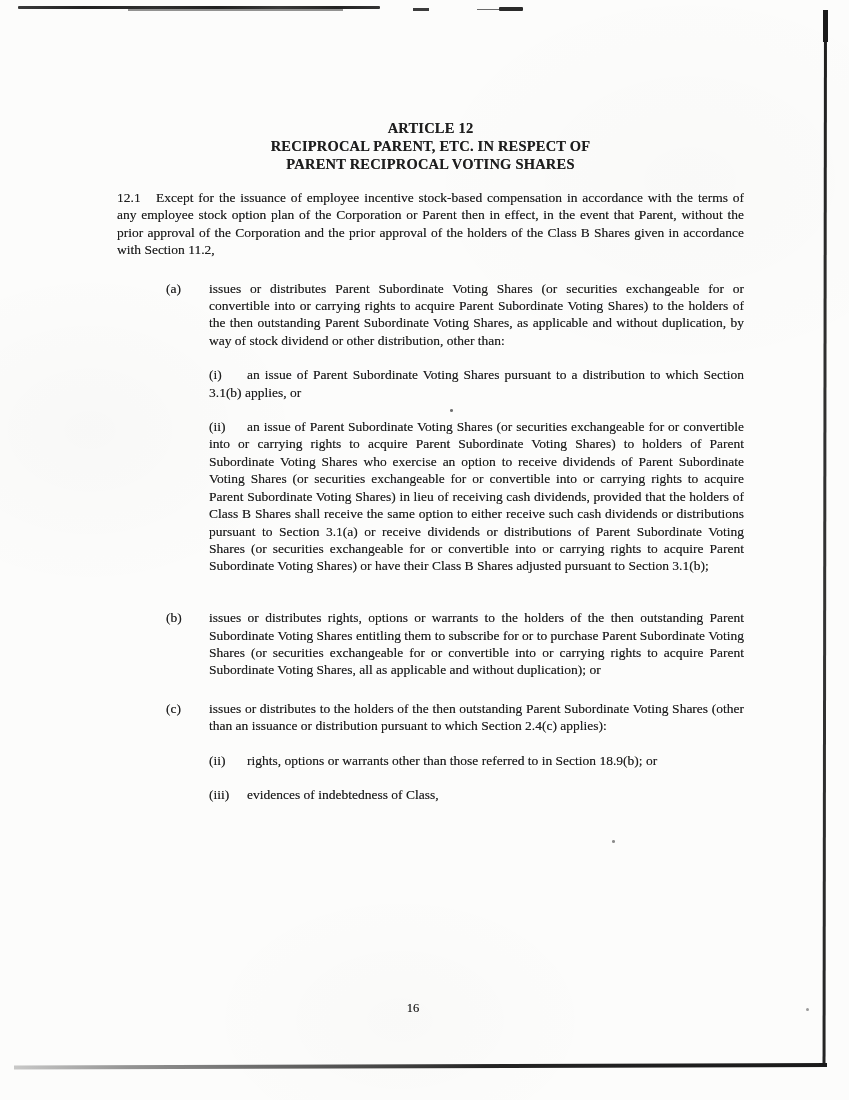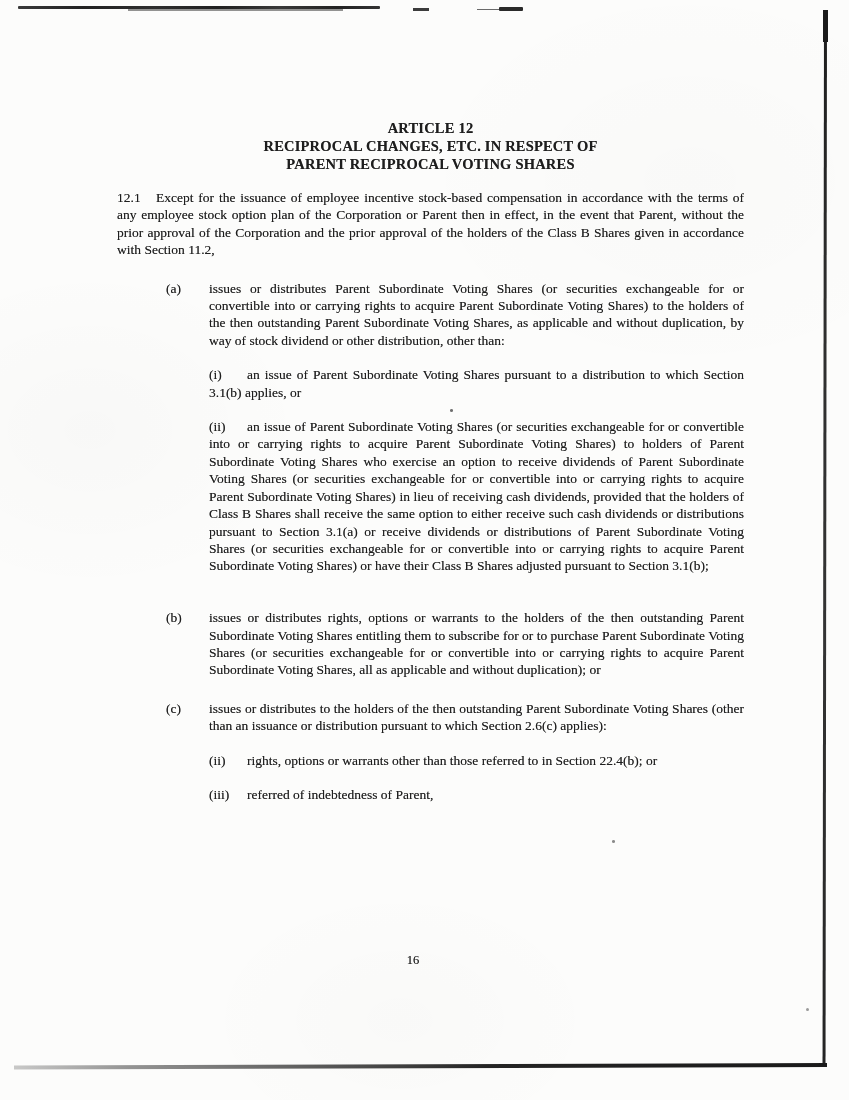--- a/index.html
+++ b/index.html
@@ -68,21 +68,21 @@
     margin-top: 17px;
     text-align: justify;
   }
   .sub-label {
     display: inline-block;
     width: 38px;
   }
   .page-number {
     position: absolute;
     left: 113px;
-    top: 952px;
+    top: 1000px;
     width: 600px;
     text-align: center;
     font-size: 12.5px;
     text-shadow: 0 0 0.4px rgba(20,20,20,0.5);
   }
   
   .art { position: absolute; }
   .top-line-main {
     left: 18px; top: 6px; width: 362px; height: 3px;
     background: linear-gradient(90deg, #3a3a3a, #222 18%, #2e2e2e 38%, #1f1f1f 55%, #383838 72%, #222 88%, #333 100%);
@@ -127,21 +127,21 @@
   <div class="art right-edge-thick"></div>
   <div class="art bottom-edge-line"></div>
   <div class="art speck speck-1"></div>
   <div class="art speck speck-2"></div>
   <div class="art speck speck-3"></div>
 
   <div class="content doc-text">
 
     <div class="heading">
       <div>ARTICLE 12</div>
-      <div>RECIPROCAL CHANGES, ETC. IN RESPECT OF</div>
+      <div>RECIPROCAL PARENT, ETC. IN RESPECT OF</div>
       <div>PARENT RECIPROCAL VOTING SHARES</div>
     </div>
 
     <p class="intro-para"><span class="sec-num">12.1</span><span>Except for the issuance of employee incentive stock-based compensation in accordance with the terms of any employee stock option plan of the Corporation or Parent then in effect, in the event that Parent, without the prior approval of the Corporation and the prior approval of the holders of the Class B Shares given in accordance with Section 11.2,</span></p>
 
     <div class="clause">
       <div class="clause-label">(a)</div>
       <div class="clause-body">
         <p class="clause-text">issues or distributes Parent Subordinate Voting Shares (or securities exchangeable for or convertible into or carrying rights to acquire Parent Subordinate Voting Shares) to the holders of the then outstanding Parent Subordinate Voting Shares, as applicable and without duplication, by way of stock dividend or other distribution, other than:</p>
         <p class="subclause"><span class="sub-label">(i)</span><span>an issue of Parent Subordinate Voting Shares pursuant to a distribution to which Section 3.1(b) applies, or</span></p>
@@ -152,23 +152,23 @@
     <div class="clause">
       <div class="clause-label">(b)</div>
       <div class="clause-body">
         <p class="clause-text">issues or distributes rights, options or warrants to the holders of the then outstanding Parent Subordinate Voting Shares entitling them to subscribe for or to purchase Parent Subordinate Voting Shares (or securities exchangeable for or convertible into or carrying rights to acquire Parent Subordinate Voting Shares, all as applicable and without duplication); or</p>
       </div>
     </div>
 
     <div class="clause">
       <div class="clause-label">(c)</div>
       <div class="clause-body">
-        <p class="clause-text">issues or distributes to the holders of the then outstanding Parent Subordinate Voting Shares (other than an issuance or distribution pursuant to which Section 2.6(c) applies):</p>
-        <p class="subclause"><span class="sub-label">(ii)</span><span>rights, options or warrants other than those referred to in Section 22.4(b); or</span></p>
-        <p class="subclause"><span class="sub-label">(iii)</span><span>referred of indebtedness of Parent,</span></p>
+        <p class="clause-text">issues or distributes to the holders of the then outstanding Parent Subordinate Voting Shares (other than an issuance or distribution pursuant to which Section 2.4(c) applies):</p>
+        <p class="subclause"><span class="sub-label">(ii)</span><span>rights, options or warrants other than those referred to in Section 18.9(b); or</span></p>
+        <p class="subclause"><span class="sub-label">(iii)</span><span>evidences of indebtedness of Class,</span></p>
       </div>
     </div>
 
   </div>
 
   <div class="page-number doc-text">16</div>
 
 </div>
 
 </body></html>

